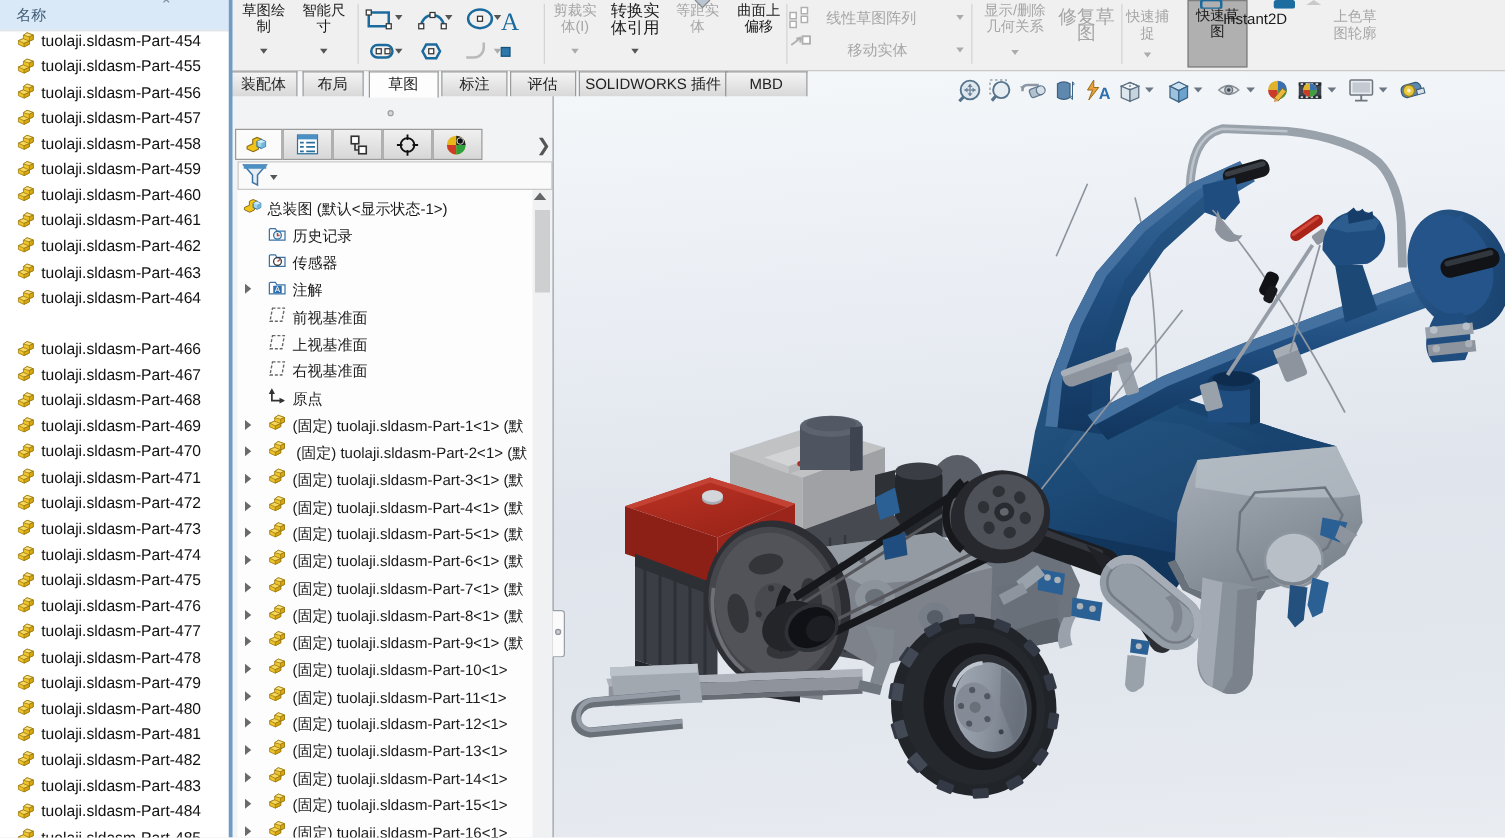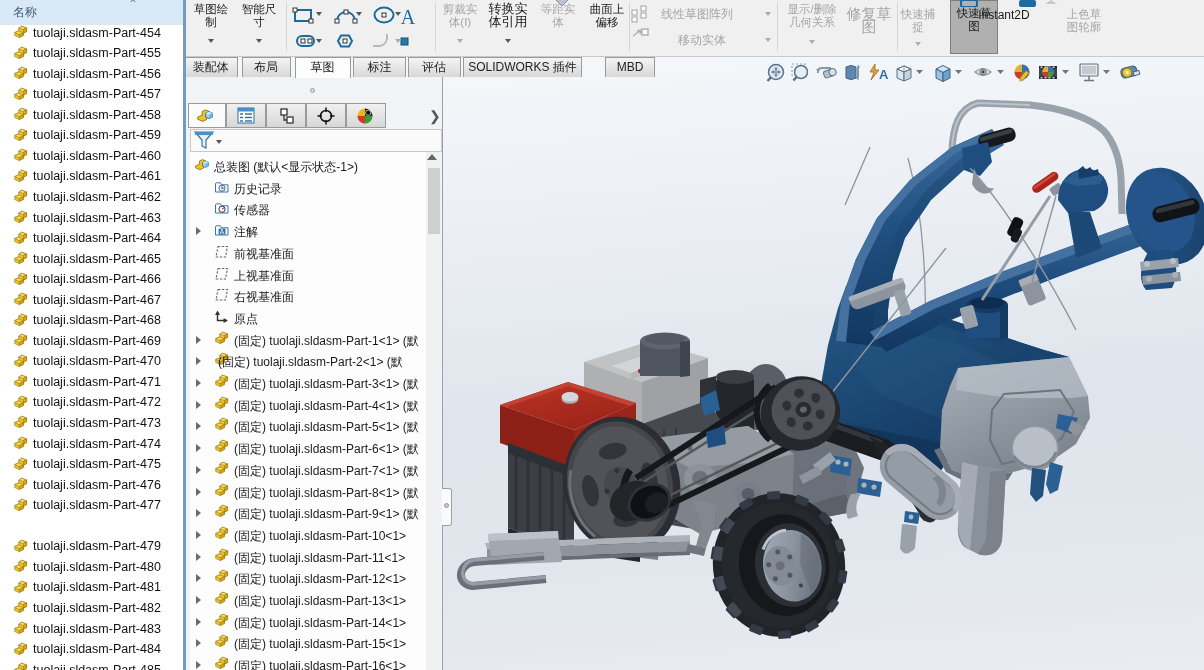--- a/index.html
+++ b/index.html
@@ -157,31 +157,20 @@
       <svg class="part-ic" viewBox="0 0 16 16">
         <g stroke="#97770e" stroke-width="0.6" stroke-linejoin="round">
           <path d="M8.6 1.2 L13.6 3 L13.6 6.6 L10.6 7.9 L10.6 10.3 L6.2 12.5 L1.7 10.5 L1.7 7.5 L5.7 5.9 L5.7 3.2 Z" fill="#eec42c"></path>
           <path d="M8.6 1.2 L13.6 3 L10.4 4.4 L5.7 3.2 Z" fill="#f9e27d"></path>
           <path d="M1.7 7.5 L5.7 5.9 L10.6 7.9 L6.2 9.7 Z" fill="#f6d75c"></path>
           <path d="M10.4 4.4 L13.6 3 L13.6 6.6 L10.6 7.9 L10.6 10.3 L6.2 12.5 L6.2 9.7 L10.6 7.9 Z" fill="#d8a713"></path>
         </g>
       </svg>
       <span>tuolaji.sldasm-Part-464</span>
     </div>
-<div class="xrow" style="top:249.1px">
-      <svg class="part-ic" viewBox="0 0 16 16">
-        <g stroke="#97770e" stroke-width="0.6" stroke-linejoin="round">
-          <path d="M8.6 1.2 L13.6 3 L13.6 6.6 L10.6 7.9 L10.6 10.3 L6.2 12.5 L1.7 10.5 L1.7 7.5 L5.7 5.9 L5.7 3.2 Z" fill="#eec42c"></path>
-          <path d="M8.6 1.2 L13.6 3 L10.4 4.4 L5.7 3.2 Z" fill="#f9e27d"></path>
-          <path d="M1.7 7.5 L5.7 5.9 L10.6 7.9 L6.2 9.7 Z" fill="#f6d75c"></path>
-          <path d="M10.4 4.4 L13.6 3 L13.6 6.6 L10.6 7.9 L10.6 10.3 L6.2 12.5 L6.2 9.7 L10.6 7.9 Z" fill="#d8a713"></path>
-        </g>
-      </svg>
-      <span>tuolaji.sldasm-Part-465</span>
-    </div>
 <div class="xrow" style="top:269.6px">
       <svg class="part-ic" viewBox="0 0 16 16">
         <g stroke="#97770e" stroke-width="0.6" stroke-linejoin="round">
           <path d="M8.6 1.2 L13.6 3 L13.6 6.6 L10.6 7.9 L10.6 10.3 L6.2 12.5 L1.7 10.5 L1.7 7.5 L5.7 5.9 L5.7 3.2 Z" fill="#eec42c"></path>
           <path d="M8.6 1.2 L13.6 3 L10.4 4.4 L5.7 3.2 Z" fill="#f9e27d"></path>
           <path d="M1.7 7.5 L5.7 5.9 L10.6 7.9 L6.2 9.7 Z" fill="#f6d75c"></path>
           <path d="M10.4 4.4 L13.6 3 L13.6 6.6 L10.6 7.9 L10.6 10.3 L6.2 12.5 L6.2 9.7 L10.6 7.9 Z" fill="#d8a713"></path>
         </g>
       </svg>
       <span>tuolaji.sldasm-Part-466</span>
@@ -299,20 +288,31 @@
 <div class="xrow" style="top:495.7px">
       <svg class="part-ic" viewBox="0 0 16 16">
         <g stroke="#97770e" stroke-width="0.6" stroke-linejoin="round">
           <path d="M8.6 1.2 L13.6 3 L13.6 6.6 L10.6 7.9 L10.6 10.3 L6.2 12.5 L1.7 10.5 L1.7 7.5 L5.7 5.9 L5.7 3.2 Z" fill="#eec42c"></path>
           <path d="M8.6 1.2 L13.6 3 L10.4 4.4 L5.7 3.2 Z" fill="#f9e27d"></path>
           <path d="M1.7 7.5 L5.7 5.9 L10.6 7.9 L6.2 9.7 Z" fill="#f6d75c"></path>
           <path d="M10.4 4.4 L13.6 3 L13.6 6.6 L10.6 7.9 L10.6 10.3 L6.2 12.5 L6.2 9.7 L10.6 7.9 Z" fill="#d8a713"></path>
         </g>
       </svg>
       <span>tuolaji.sldasm-Part-477</span>
+    </div>
+<div class="xrow" style="top:516.2px">
+      <svg class="part-ic" viewBox="0 0 16 16">
+        <g stroke="#97770e" stroke-width="0.6" stroke-linejoin="round">
+          <path d="M8.6 1.2 L13.6 3 L13.6 6.6 L10.6 7.9 L10.6 10.3 L6.2 12.5 L1.7 10.5 L1.7 7.5 L5.7 5.9 L5.7 3.2 Z" fill="#eec42c"></path>
+          <path d="M8.6 1.2 L13.6 3 L10.4 4.4 L5.7 3.2 Z" fill="#f9e27d"></path>
+          <path d="M1.7 7.5 L5.7 5.9 L10.6 7.9 L6.2 9.7 Z" fill="#f6d75c"></path>
+          <path d="M10.4 4.4 L13.6 3 L13.6 6.6 L10.6 7.9 L10.6 10.3 L6.2 12.5 L6.2 9.7 L10.6 7.9 Z" fill="#d8a713"></path>
+        </g>
+      </svg>
+      <span>tuolaji.sldasm-Part-478</span>
     </div>
 <div class="xrow" style="top:536.8px">
       <svg class="part-ic" viewBox="0 0 16 16">
         <g stroke="#97770e" stroke-width="0.6" stroke-linejoin="round">
           <path d="M8.6 1.2 L13.6 3 L13.6 6.6 L10.6 7.9 L10.6 10.3 L6.2 12.5 L1.7 10.5 L1.7 7.5 L5.7 5.9 L5.7 3.2 Z" fill="#eec42c"></path>
           <path d="M8.6 1.2 L13.6 3 L10.4 4.4 L5.7 3.2 Z" fill="#f9e27d"></path>
           <path d="M1.7 7.5 L5.7 5.9 L10.6 7.9 L6.2 9.7 Z" fill="#f6d75c"></path>
           <path d="M10.4 4.4 L13.6 3 L13.6 6.6 L10.6 7.9 L10.6 10.3 L6.2 12.5 L6.2 9.7 L10.6 7.9 Z" fill="#d8a713"></path>
         </g>
       </svg>
@@ -476,21 +476,21 @@
       <path d="M88 4 l6-4 6 4z" fill="#c9c9c9"></path>
     </svg>
   </div>
 <div id="tabs" class="abs">
 <div class="tab" style="left:0.5px;width:54.5px">装配体</div>
 <div class="tab" style="left:58.5px;width:49px">布局</div>
 <div class="tab active" style="left:111.5px;width:56px">草图</div>
 <div class="tab" style="left:170px;width:53px">标注</div>
 <div class="tab" style="left:224.5px;width:53px">评估</div>
 <div class="tab" style="left:280px;width:119px">SOLIDWORKS 插件</div>
-<div class="tab" style="left:422px;width:50px">MBD</div>
+<div class="tab" style="left:397px;width:66px">MBD</div>
 </div>
 <div id="panel" class="abs">
 <div class="ptab on" style="left:2px;width:38px"></div>
 <div class="ptab" style="left:40px;width:40px"></div>
 <div class="ptab" style="left:80px;width:40px"></div>
 <div class="ptab" style="left:120px;width:40px"></div>
 <div class="ptab" style="left:160px;width:40px"></div>
 <svg class="abs" style="left:10px;top:30px;width:18px;height:18px" viewBox="0 0 16 16">
       <g>
         <path d="M1.5 9 L5.5 7.2 L5.5 4 L8.5 2.6 L12 4 L12 7 L9.5 8.2 L9.5 11 L5.8 12.8 L1.5 10.8 Z" fill="#f0c419" stroke="#8a6d1a" stroke-width="0.8"></path>
@@ -634,21 +634,21 @@
 <div class="trow" style="top:199.3px">
         <div class="arr" style="left:6px"></div>
         <svg class="tic" viewBox="0 0 16 16" style="left:24px">
           <g stroke="#97770e" stroke-width="0.6" stroke-linejoin="round">
             <path d="M8.6 1.2 L13.6 3 L13.6 6.6 L10.6 7.9 L10.6 10.3 L6.2 12.5 L1.7 10.5 L1.7 7.5 L5.7 5.9 L5.7 3.2 Z" fill="#eec42c"></path>
             <path d="M8.6 1.2 L13.6 3 L10.4 4.4 L5.7 3.2 Z" fill="#f9e27d"></path>
             <path d="M1.7 7.5 L5.7 5.9 L10.6 7.9 L6.2 9.7 Z" fill="#f6d75c"></path>
             <path d="M10.4 4.4 L13.6 3 L13.6 6.6 L10.6 7.9 L10.6 10.3 L6.2 12.5 L6.2 9.7 L10.6 7.9 Z" fill="#d8a713"></path>
           </g>
         </svg>
-        <span style="left:28px">(固定) tuolaji.sldasm-Part-2&lt;1&gt; (默</span>
+        <span style="left:47px">(固定) tuolaji.sldasm-Part-2&lt;1&gt; (默</span>
       </div>
 <div class="trow" style="top:221.0px">
         <div class="arr" style="left:6px"></div>
         <svg class="tic" viewBox="0 0 16 16" style="left:24px">
           <g stroke="#97770e" stroke-width="0.6" stroke-linejoin="round">
             <path d="M8.6 1.2 L13.6 3 L13.6 6.6 L10.6 7.9 L10.6 10.3 L6.2 12.5 L1.7 10.5 L1.7 7.5 L5.7 5.9 L5.7 3.2 Z" fill="#eec42c"></path>
             <path d="M8.6 1.2 L13.6 3 L10.4 4.4 L5.7 3.2 Z" fill="#f9e27d"></path>
             <path d="M1.7 7.5 L5.7 5.9 L10.6 7.9 L6.2 9.7 Z" fill="#f6d75c"></path>
             <path d="M10.4 4.4 L13.6 3 L13.6 6.6 L10.6 7.9 L10.6 10.3 L6.2 12.5 L6.2 9.7 L10.6 7.9 Z" fill="#d8a713"></path>
           </g>

